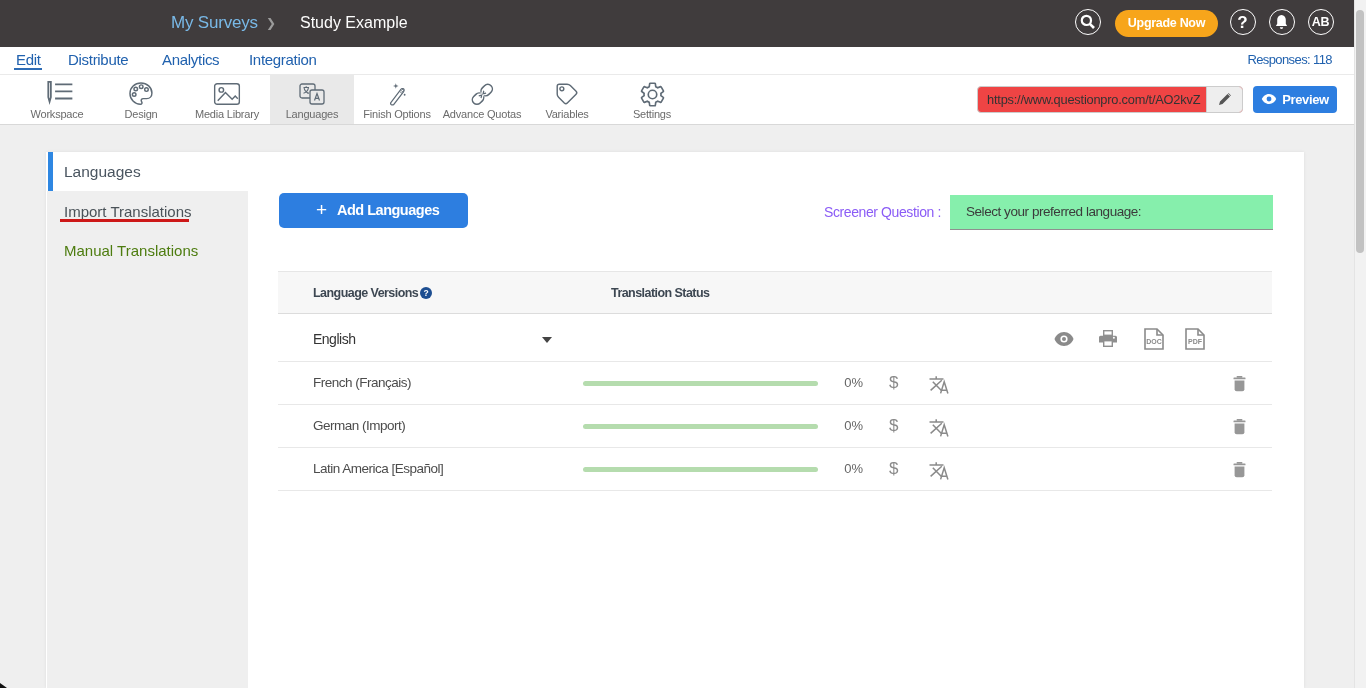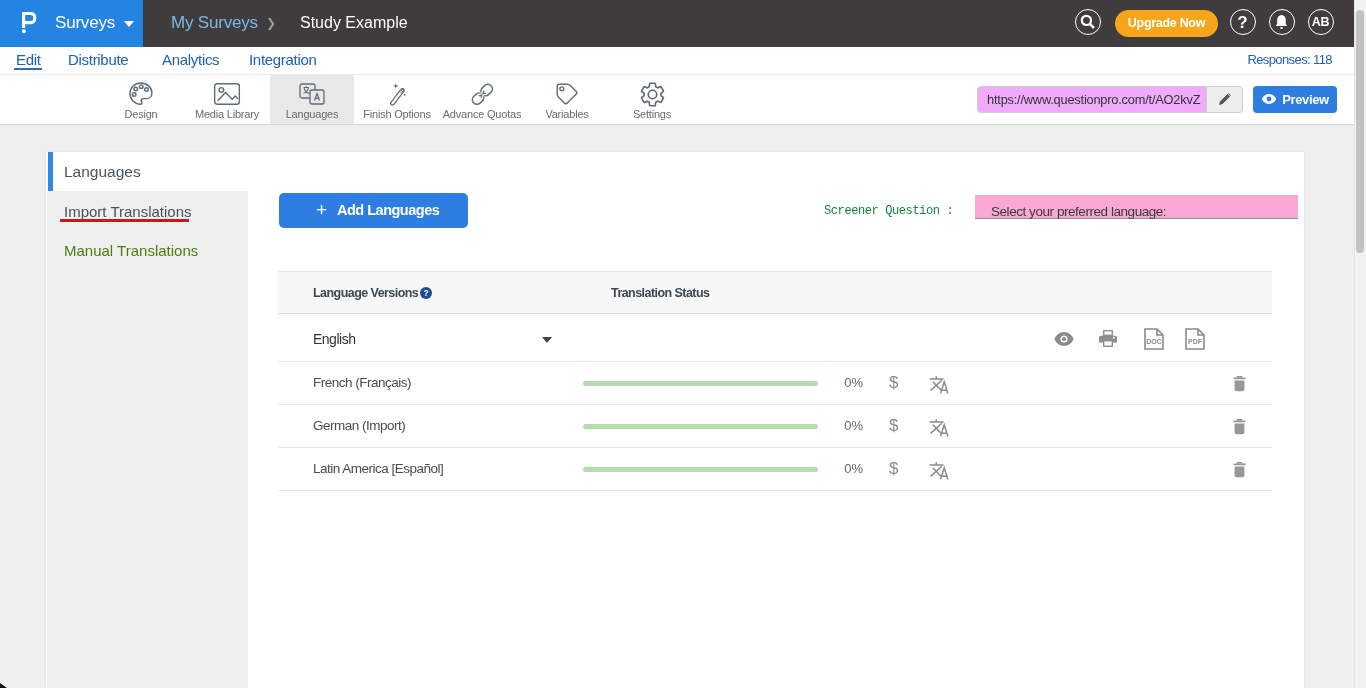--- a/index.html
+++ b/index.html
@@ -21,39 +21,39 @@
 .tab { position:absolute; top:0; line-height:26px; font-size:15px; color:#2061ae; letter-spacing:-0.3px; }
 #editline { position:absolute; left:14px; top:21px; width:28px; height:2px; background:#2e6cb5; }
 #responses { position:absolute; right:34px; top:0; line-height:26px; font-size:13px; color:#2061ae; letter-spacing:-0.6px; }
 
 
 #toolrow { position:absolute; left:0; top:75px; width:1366px; height:50px; background:#fff; border-bottom:1px solid #d8d8d8; }
 .tool { position:absolute; top:0; width:84px; height:49px; text-align:center; }
 .tool .ic { height:24px; margin-top:7px; display:flex; align-items:center; justify-content:center; }
 .tool .lbl { font-size:11px; color:#6b6b6b; margin-top:2px; letter-spacing:-0.2px; }
 .tool.active { background:#e9e9e9; }
-#urlbox { position:absolute; left:977px; top:11px; width:266px; height:27px; border:1px solid #ccc; border-radius:4px; background:#f0abfc; }
+#urlbox { position:absolute; left:977px; top:11px; width:266px; height:27px; border:1px solid #ccc; border-radius:4px; background:#ef4444; }
 #urltxt { position:absolute; left:9px; top:0; line-height:25px; font-size:12.8px; color:#333; white-space:nowrap; overflow:hidden; width:220px; letter-spacing:-0.2px; }
 #pencilbtn { position:absolute; right:0; top:0; width:36px; height:25px; background:#eeeeee; border-left:1px solid #ccc; border-radius:0 3px 3px 0; }
 #previewbtn { position:absolute; left:1253px; top:11px; width:84px; height:27px; background:#2d7ee0; border-radius:4px; color:#fff; font-weight:bold; font-size:13px; text-align:center; line-height:27px; letter-spacing:-0.4px; }
 
 
 #card { position:absolute; left:46px; top:152px; width:1258px; height:536px; background:#fff; box-shadow:0 0 3px rgba(0,0,0,0.08); }
 #accent { position:absolute; left:48px; top:152px; width:5px; height:39px; background:#2e87e2; }
 #cardtitle { position:absolute; left:64px; top:152px; line-height:39px; font-size:15.5px; color:#4a5560; }
 #sidebar { position:absolute; left:47px; top:191px; width:201px; height:497px; background:#efefef; }
 #nav1 { position:absolute; left:64px; top:203px; font-size:15px; color:#4a5258; }
 #redline { position:absolute; left:60px; top:219px; width:129px; height:3px; background:#cd1818; }
 #nav2 { position:absolute; left:64px; top:242px; font-size:15px; color:#4d7c0f; }
 
 #addbtn { position:absolute; left:279px; top:193px; width:189px; height:35px; background:#2d7ee0; border-radius:5px; color:#fff; }
 #addbtn .plus { position:absolute; left:37px; top:0; line-height:34px; font-size:19px; }
 #addbtn .txt { position:absolute; left:58px; top:0; line-height:34px; font-size:14.5px; font-weight:bold; letter-spacing:-0.5px; }
-#screenerlbl { position:absolute; left:824px; top:204px; font-size:12px; color:#15803d; letter-spacing:-0.4px;font-family:Liberation Mono, monospace; }
-#screenersel { position:absolute; left:975px; top:195px; width:323px; height:24px; background:#f9a8d4; border-bottom:1px solid #8f8f8f; }
+#screenerlbl { position:absolute; left:824px; top:204px; font-size:14px; color:#8b5cf6; letter-spacing:-0.4px; }
+#screenersel { position:absolute; left:950px; top:195px; width:323px; height:35px; background:#86efac; border-bottom:1px solid #8f8f8f; }
 #screenersel span { position:absolute; left:16px; line-height:34px; font-size:13.5px; color:#3b3b3b; letter-spacing:-0.45px; }
 
 
 #thead { position:absolute; left:278px; top:271px; width:994px; height:43px; background:#f7f7f7; border-top:1px solid #e6e6e6; border-bottom:1px solid #dcdcdc; }
 .th { position:absolute; top:0; line-height:42px; font-size:12.5px; font-weight:bold; color:#3d4752; letter-spacing:-0.55px; }
 .row { position:absolute; left:278px; width:994px; height:43px; border-bottom:1px solid #e8e8e8; background:#fff; }
 .rname { position:absolute; left:35px; top:0; line-height:42px; font-size:13.5px; color:#4c4c4c; letter-spacing:-0.5px; }
 .bar { position:absolute; left:305px; top:19px; width:235px; height:5px; background:#b5dcae; border-radius:3px; }
 .pct { position:absolute; left:560px; top:0; line-height:42px; font-size:13px; color:#666; width:25px; text-align:right; }
 .rowicon { position:absolute; }
@@ -74,29 +74,20 @@
 </g>
 <g id="ictrash">
   <rect x="3.6" y="0" width="5.8" height="1.7" rx="0.6" fill="#979797"></rect>
   <rect x="0.5" y="1.4" width="12" height="1.8" rx="0.5" fill="#979797"></rect>
   <path d="M1.6 4.4 L11.4 4.4 L11.4 13.2 Q11.4 15.3 9.3 15.3 L3.7 15.3 Q1.6 15.3 1.6 13.2 Z" fill="#979797"></path>
 </g>
 </defs>
 </svg>
 
 <div id="topbar">
-  <div id="logo">
-    <svg width="15" height="21" viewBox="0 0 15 21" style="position:absolute;left:22px;top:12px">
-      <path d="M1.6 1.5 H8.2 Q12.8 1.5 12.8 6 Q12.8 10.6 8.2 10.6 H1.6" fill="none" stroke="#fff" stroke-width="3.1"></path>
-      <line x1="1.6" y1="0" x2="1.6" y2="16" stroke="#fff" stroke-width="3.1"></line>
-      <circle cx="1.9" cy="19.2" r="1.9" fill="#fff"></circle>
-    </svg>
-    <span class="word">Surveys</span>
-    <span class="caret"></span>
-  </div>
   <span id="crumb1">My Surveys</span>
   <span id="crumbsep">❯</span>
   <span id="crumb2">Study Example</span>
   <div class="topcircle" style="left:1074.5px;">
     <svg width="16" height="16" viewBox="0 0 16 16" style="margin-top:4.2px">
       <circle cx="6.4" cy="6.4" r="4.6" fill="none" stroke="#fff" stroke-width="2.2"></circle>
       <line x1="9.8" y1="9.8" x2="14" y2="14" stroke="#fff" stroke-width="2.6"></line>
     </svg>
   </div>
   <div id="upgrade">Upgrade Now</div>
@@ -113,20 +104,31 @@
 <div id="tabrow">
   <span class="tab" style="left:16px;">Edit</span>
   <span class="tab" style="left:68px;">Distribute</span>
   <span class="tab" style="left:162px;">Analytics</span>
   <span class="tab" style="left:249px;">Integration</span>
   <span id="editline"></span>
   <span id="responses">Responses: 118</span>
 </div>
 
 <div id="toolrow">
+  <div class="tool" style="left:15px;">
+    <div class="ic">
+        <svg style="transform:scale(1.28)" width="26" height="24" viewBox="0 0 26 24" fill="none" stroke="#5f6b76" stroke-width="1.4">
+      <path d="M6.2 2.5 L8.2 2.5 L8.2 14.5 L7.2 18 L6.2 14.5 Z"></path>
+      <line x1="11.5" y1="4.5" x2="25" y2="4.5"></line>
+          <line x1="11.5" y1="10" x2="25" y2="10"></line>
+          <line x1="11.5" y1="15.5" x2="25" y2="15.5"></line>
+    </svg>
+      </div>
+    <div class="lbl">Workspace</div>
+  </div>
   <div class="tool" style="left:99px;">
     <div class="ic">
         <svg style="transform:scale(1.05)" width="24" height="24" viewBox="0 0 24 24" fill="none" stroke="#5f6b76" stroke-width="1.4">
       <path d="M12 1.5 C6 1.5 1.5 6 1.5 11.5 C1.5 17 6 21.8 11.3 21.8 C13 21.8 13.3 20.4 12.6 19.4 C11.7 18.1 12.3 16.4 14.2 16.4 L17.5 16.4 C20.3 16.4 22.4 14.3 22.4 11 C22.4 5.7 17.7 1.5 12 1.5 Z"></path>
       <circle cx="7" cy="7.2" r="1.7"></circle>
           <circle cx="12.2" cy="5" r="1.7"></circle>
           <circle cx="17.2" cy="7.8" r="1.7"></circle>
           <circle cx="5.5" cy="12.5" r="1.7"></circle>
     </svg>
       </div>

